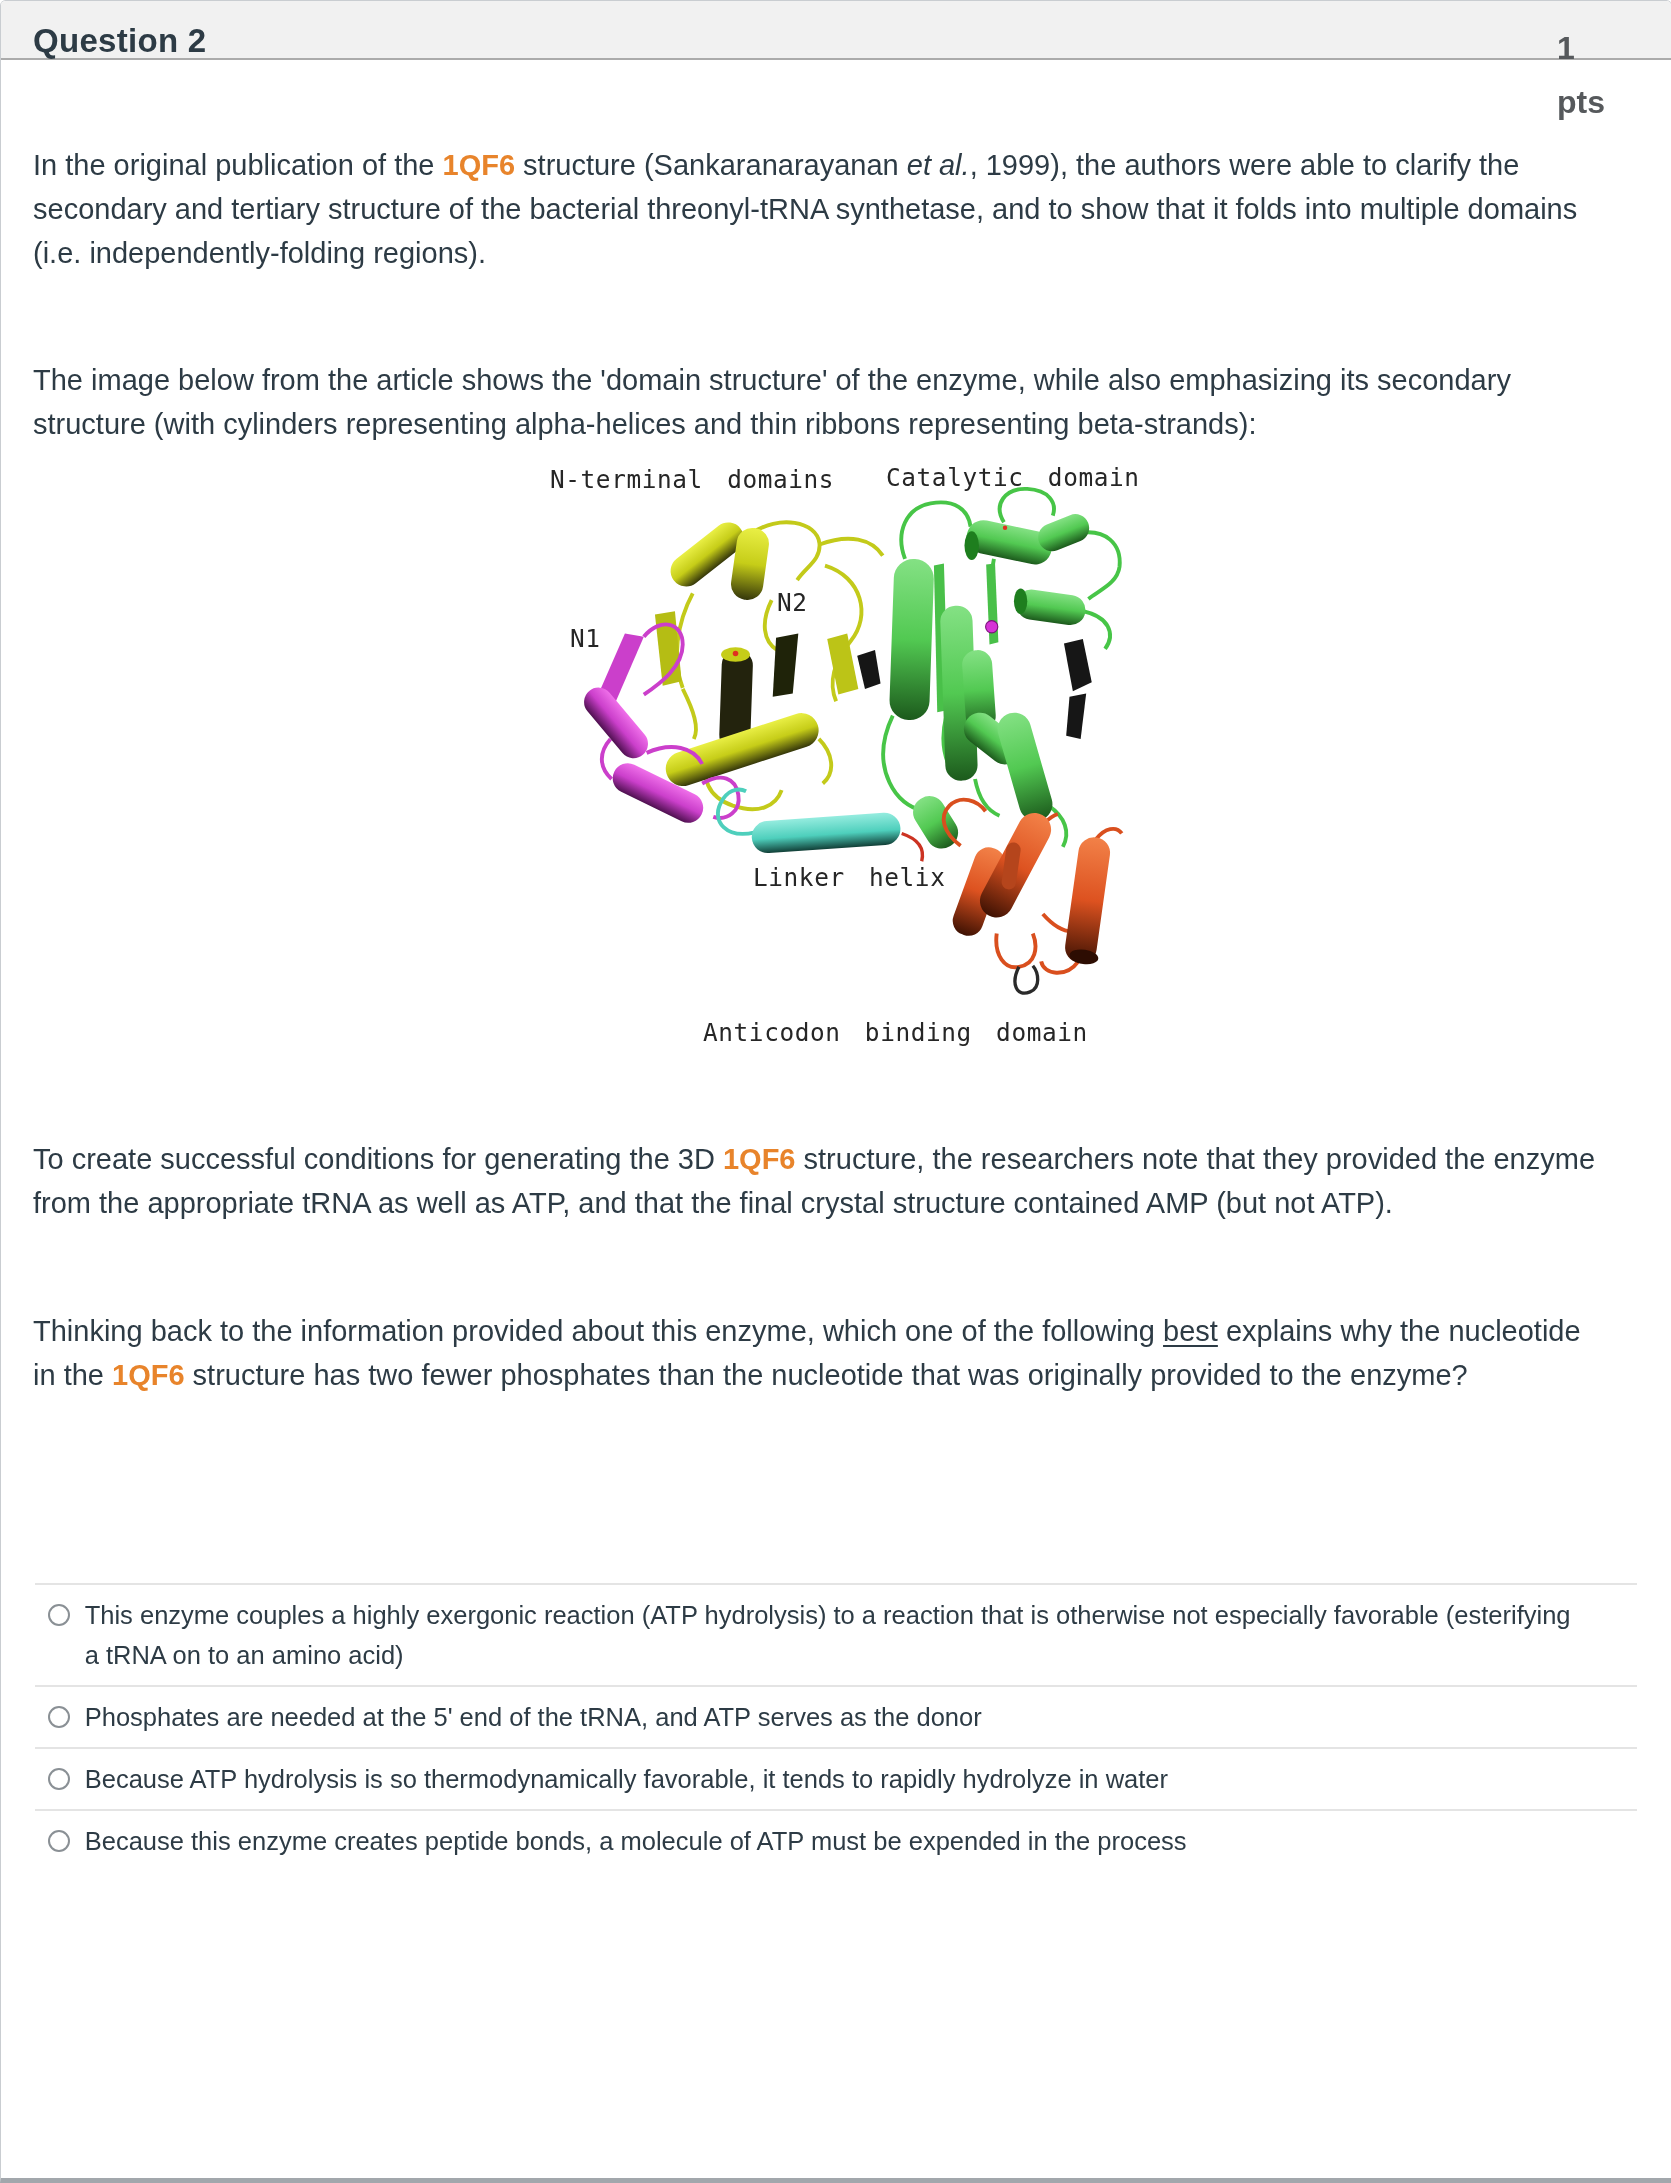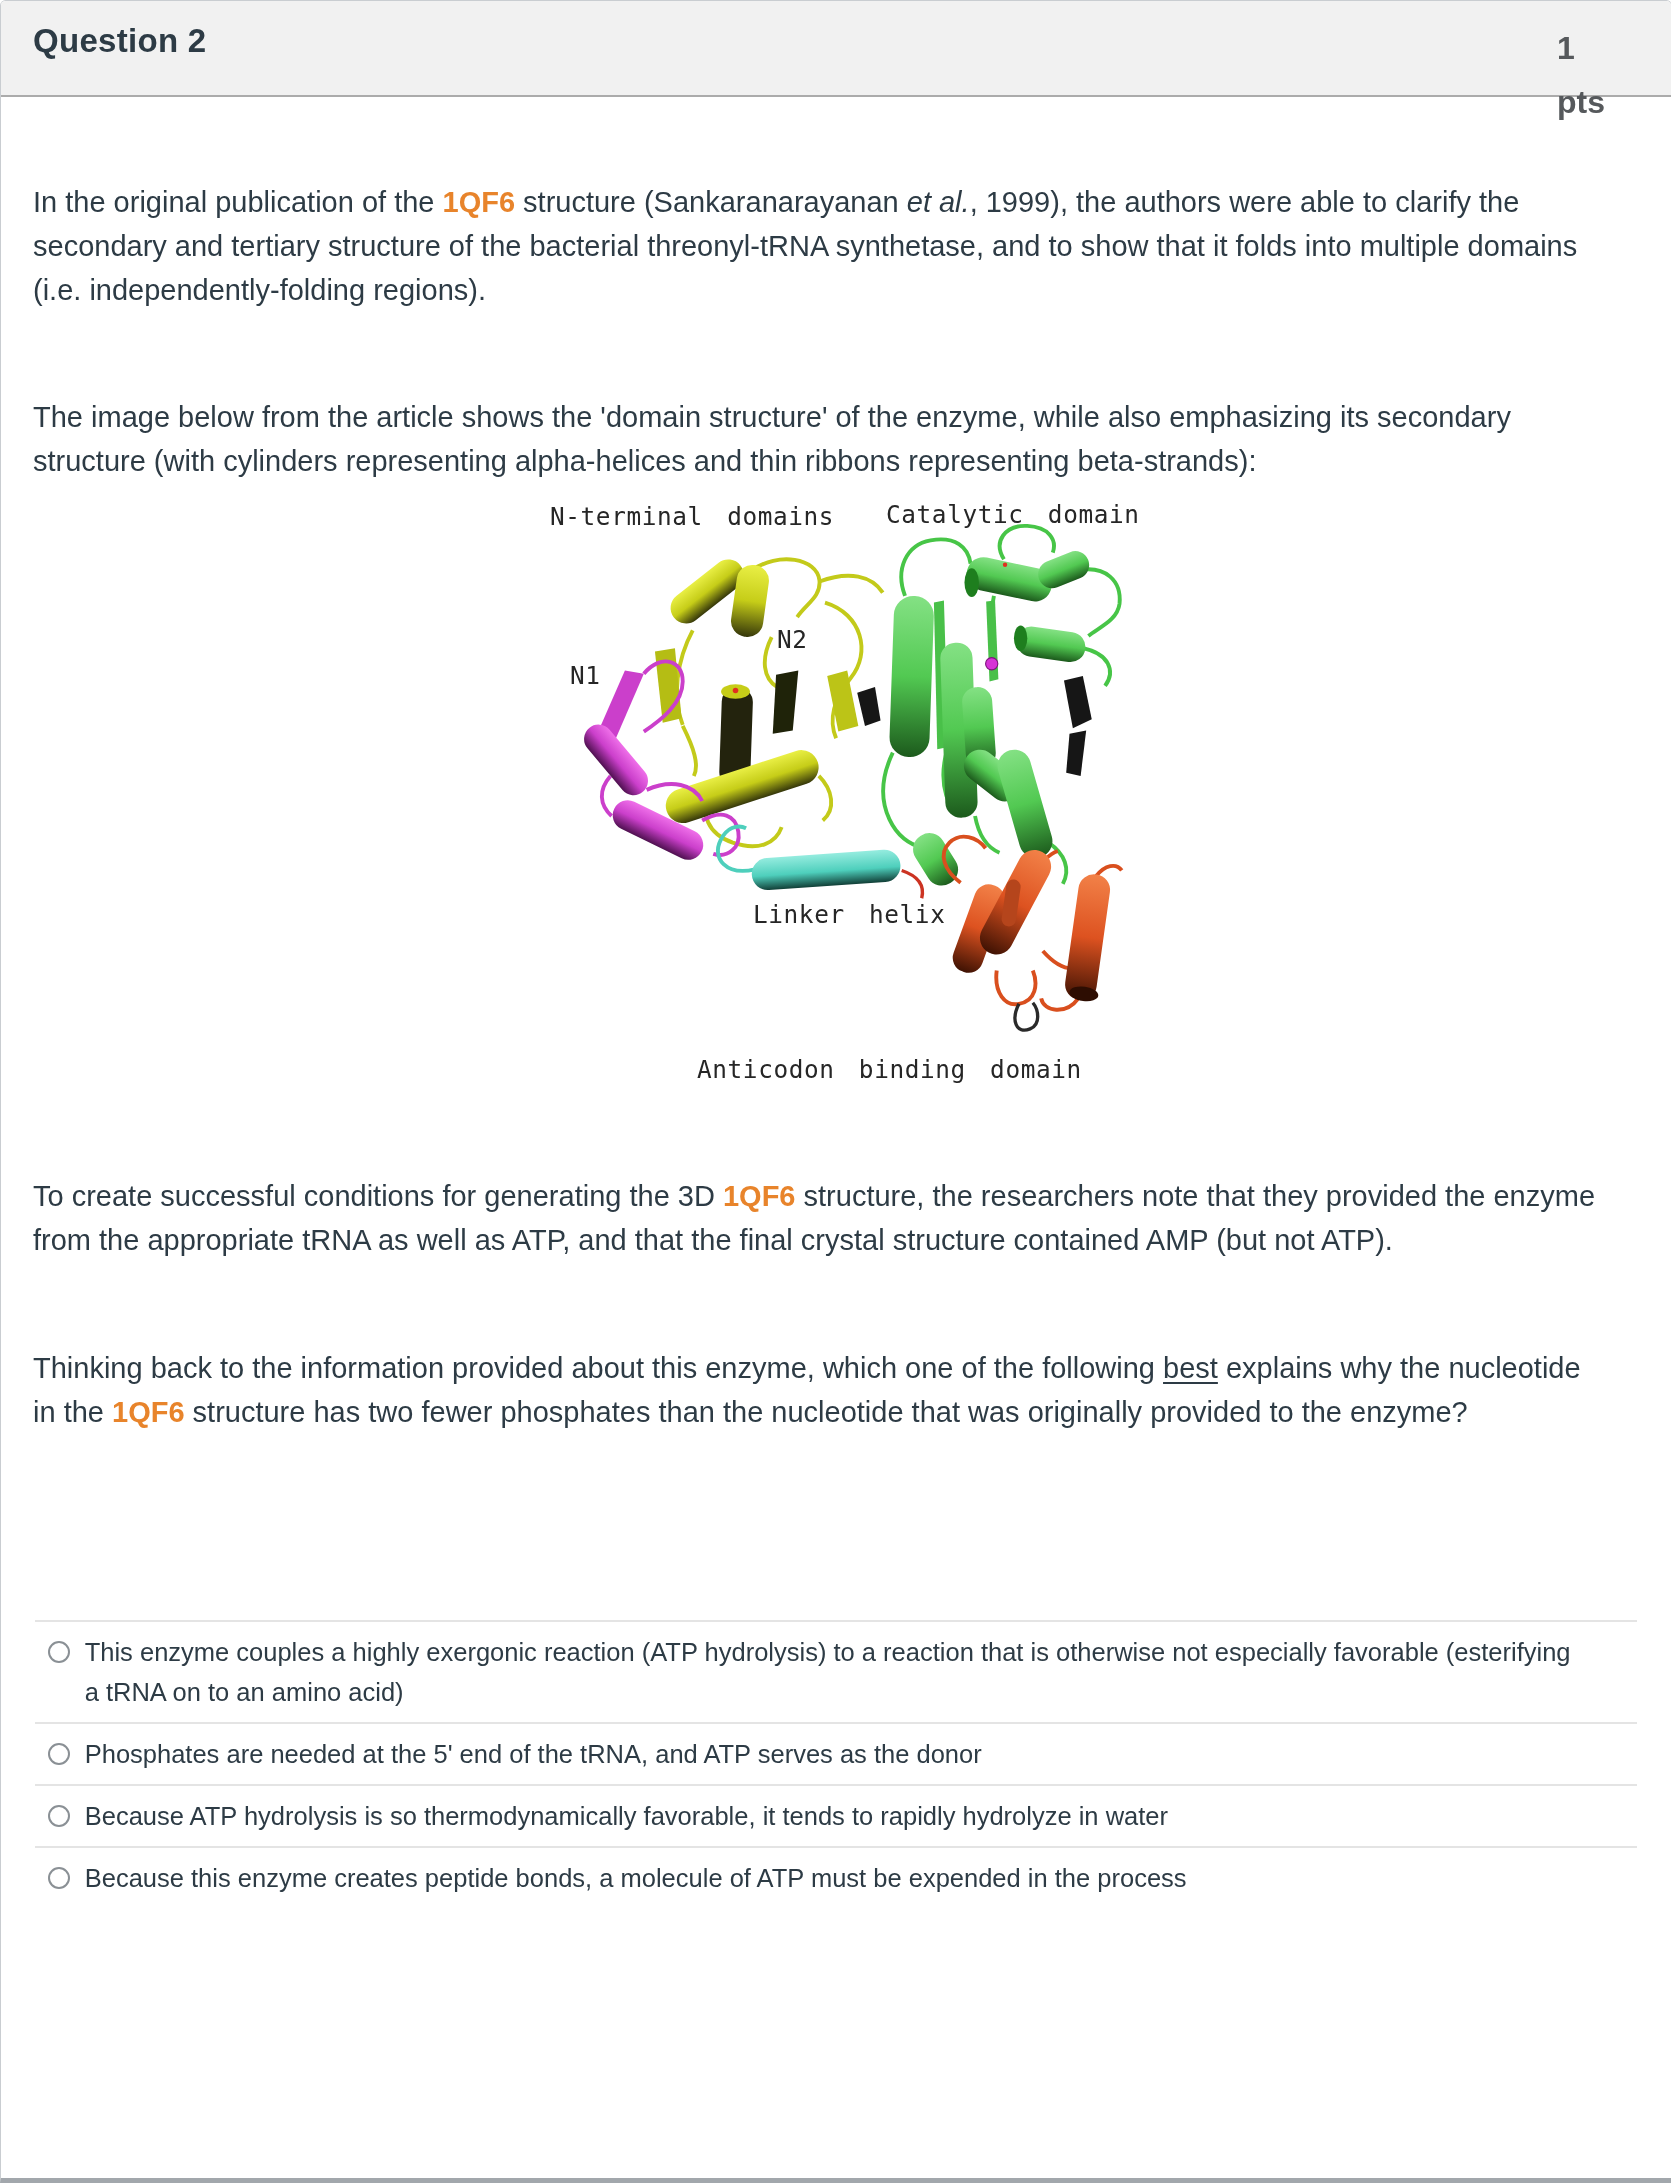--- a/index.html
+++ b/index.html
@@ -26,21 +26,21 @@
     background:#ffffff;
     border-left:1.7px solid var(--box-border);
     border-right:1.7px solid var(--box-border);
     border-top:1.7px solid var(--box-border);
     border-bottom:5px solid var(--box-bottom);
     border-radius:5.6px 5.6px 0 0;
     overflow:hidden;
   }
   .question-header{
     position:relative;box-sizing:border-box;
-    height:96px;background:var(--hdr-bg);
+    height:59px;background:var(--hdr-bg);
     border-bottom:2.8px solid var(--hdr-border);
     padding:0 32px;
   }
   .question-title{
     font-size:33px;font-weight:700;line-height:80px;color:var(--text);
     letter-spacing:0.3px;
   }
   .question-points{
     position:absolute;right:58px;top:20px;width:56px;
     font-size:32px;font-weight:700;color:var(--pts);
@@ -66,21 +66,21 @@
     position:absolute;
     font-family:"DejaVu Sans Mono","Liberation Mono",monospace;
     font-size:24.4px;color:#262626;letter-spacing:0.6px;word-spacing:9px;
     white-space:nowrap;
   }
   .lab-nterm{left:34px;top:14.4px;}
   .lab-cat{left:370px;top:12.2px;}
   .lab-n2{left:261px;top:138px;}
   .lab-n1{left:54px;top:174px;}
   .lab-linker{left:237px;top:413px;}
-  .lab-anticodon{left:181px;top:568px;}
+  .lab-anticodon{left:187px;top:568px;}
   
   .options{margin:186px 34px 0 34px;}
   .option-row{
     display:flex;align-items:flex-start;gap:14.4px;
     border-top:2.2px solid var(--divider);
     padding:10px 0;
   }
   .radio{
     box-sizing:border-box;flex:none;
     width:22px;height:22px;margin-top:9px;margin-left:13.3px;

